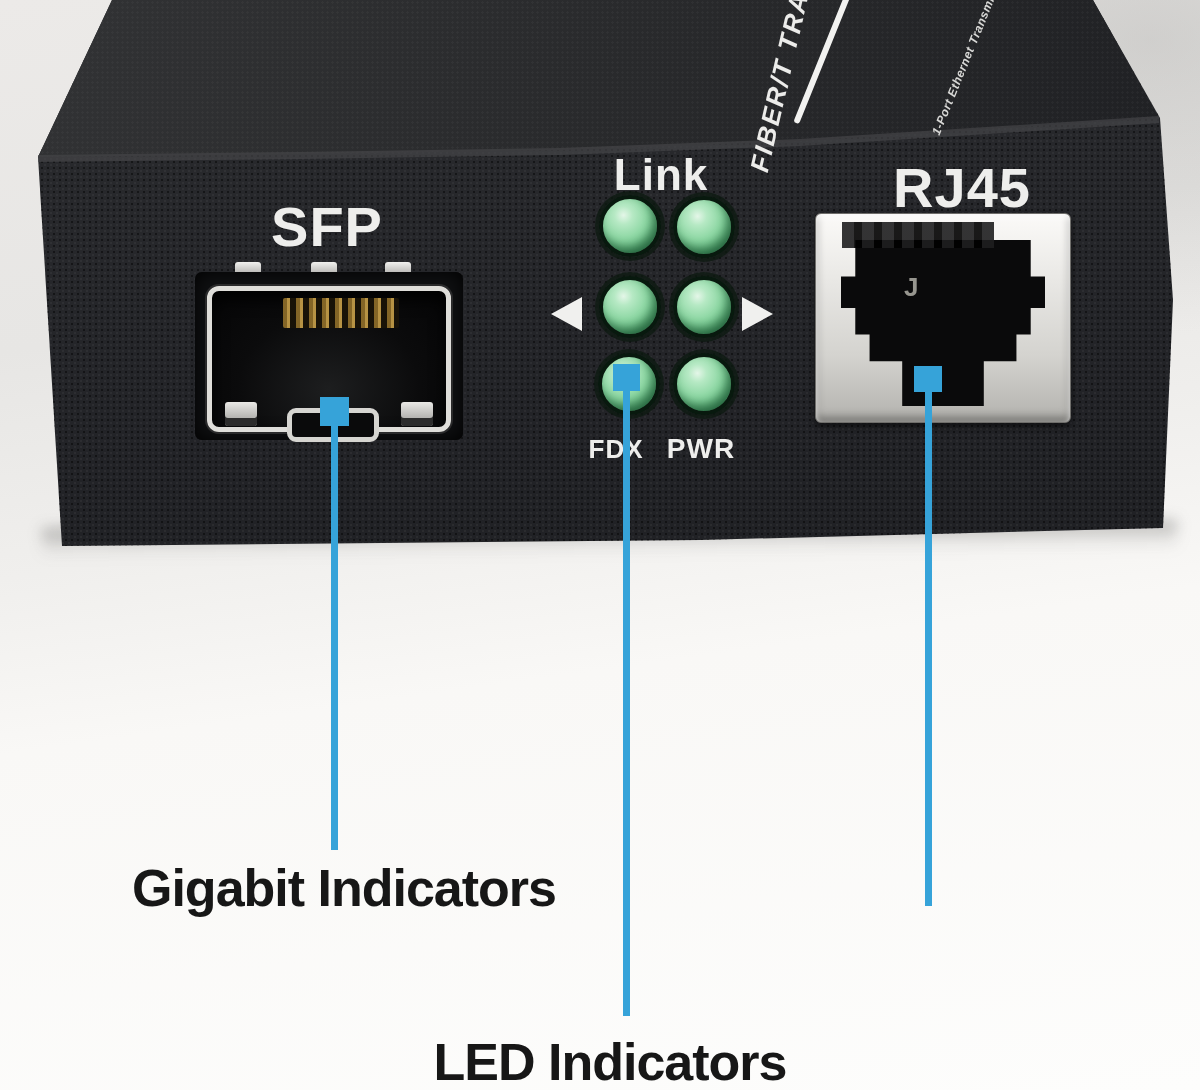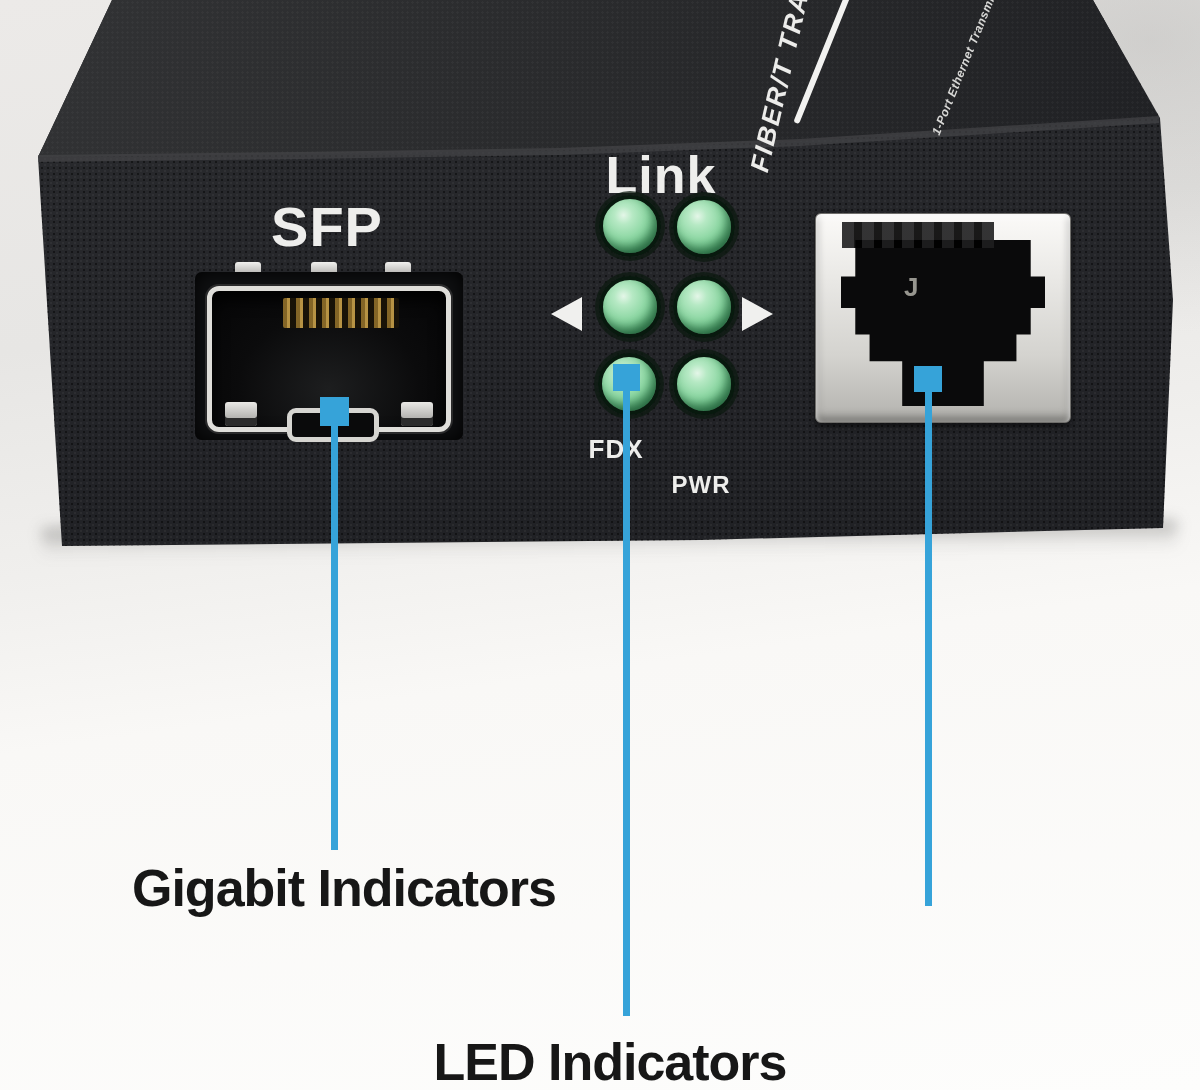--- a/index.html
+++ b/index.html
@@ -52,23 +52,23 @@
   .top-text-small{
     left:929px; top:132px; transform-origin:0 0; transform:rotate(-68deg);
     color:#d8d8d6; font-size:12px; font-weight:700; font-style:italic;
     letter-spacing:.5px; white-space:nowrap;
   }
 
   
   .panel-label{color:#eeeeec; font-weight:700; white-space:nowrap; transform:translate(-50%,-50%);}
   .lbl-sfp{left:327px; top:226px; font-size:56px; letter-spacing:1px;}
   .lbl-rj45{left:962px; top:187px; font-size:56px; letter-spacing:1px;}
-  .lbl-link{left:661px; top:175px; font-size:52px; letter-spacing:1px;}
+  .lbl-link{left:661px; top:175px; font-size:44px; letter-spacing:1px;}
   .lbl-fdx{left:616px; top:449px; font-size:26px; letter-spacing:1px;text-align:center;}
-  .lbl-pwr{left:701px; top:449px; font-size:24px; letter-spacing:1px;margin-top:36px;}
+  .lbl-pwr{left:701px; top:449px; font-size:28px; letter-spacing:1px;}
 
   
   .sfp{left:195px; top:262px; width:268px; height:178px;}
   .sfp-tab{position:absolute; top:0; width:26px; height:20px; border-radius:3px;
     background:linear-gradient(180deg,#f1f1ef,#b9b8b5 55%,#8f8e8b);}
   .sfp-body{position:absolute; left:0; top:10px; right:0; bottom:0;
     background:#101113; border-radius:7px; box-shadow:inset 0 0 20px #000;}
   .sfp-frame{position:absolute; left:12px; top:24px; right:12px; bottom:8px;
     border:5px solid #dfdeda; border-radius:12px;
     background:radial-gradient(ellipse at 50% 72%, #1d1e1f 0%, #0b0b0c 55%, #050506 100%);
@@ -115,20 +115,21 @@
   <div class="abs device-shadow"></div>
   <div class="abs device-front"></div>
   <div class="abs device-top"></div>
   <div class="abs device-ridge"></div>
 
   <div class="abs top-text-big">FIBER/T TRANSCEIVER</div>
   <div class="abs top-divider"></div>
   <div class="abs top-text-small">1-Port Ethernet Transmission</div>
 
   <div class="abs panel-label lbl-sfp">SFP</div>
+  <div class="abs panel-label lbl-rj45">RJ45</div>
   <div class="abs panel-label lbl-link">Link</div>
   <div class="abs panel-label lbl-fdx">FDX</div>
   <div class="abs panel-label lbl-pwr">PWR</div>
 
   <div class="abs sfp">
     <div class="sfp-tab" style="left:40px"></div>
     <div class="sfp-tab" style="left:116px"></div>
     <div class="sfp-tab" style="left:190px"></div>
     <div class="sfp-body"></div>
     <div class="sfp-frame"></div>

